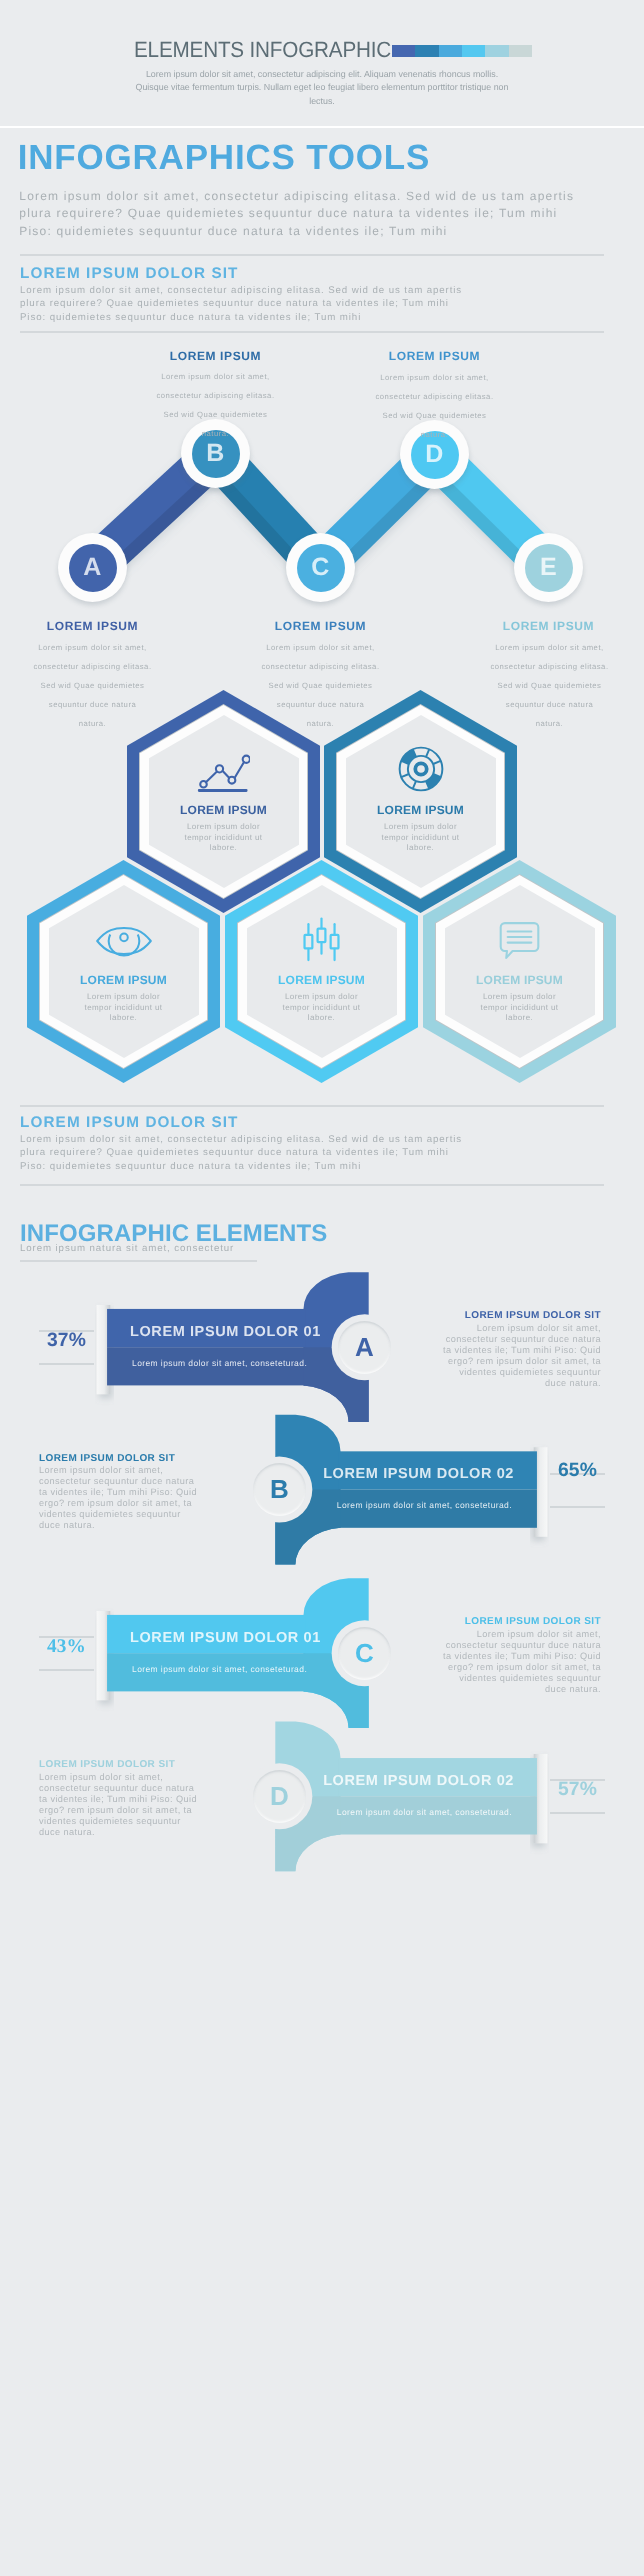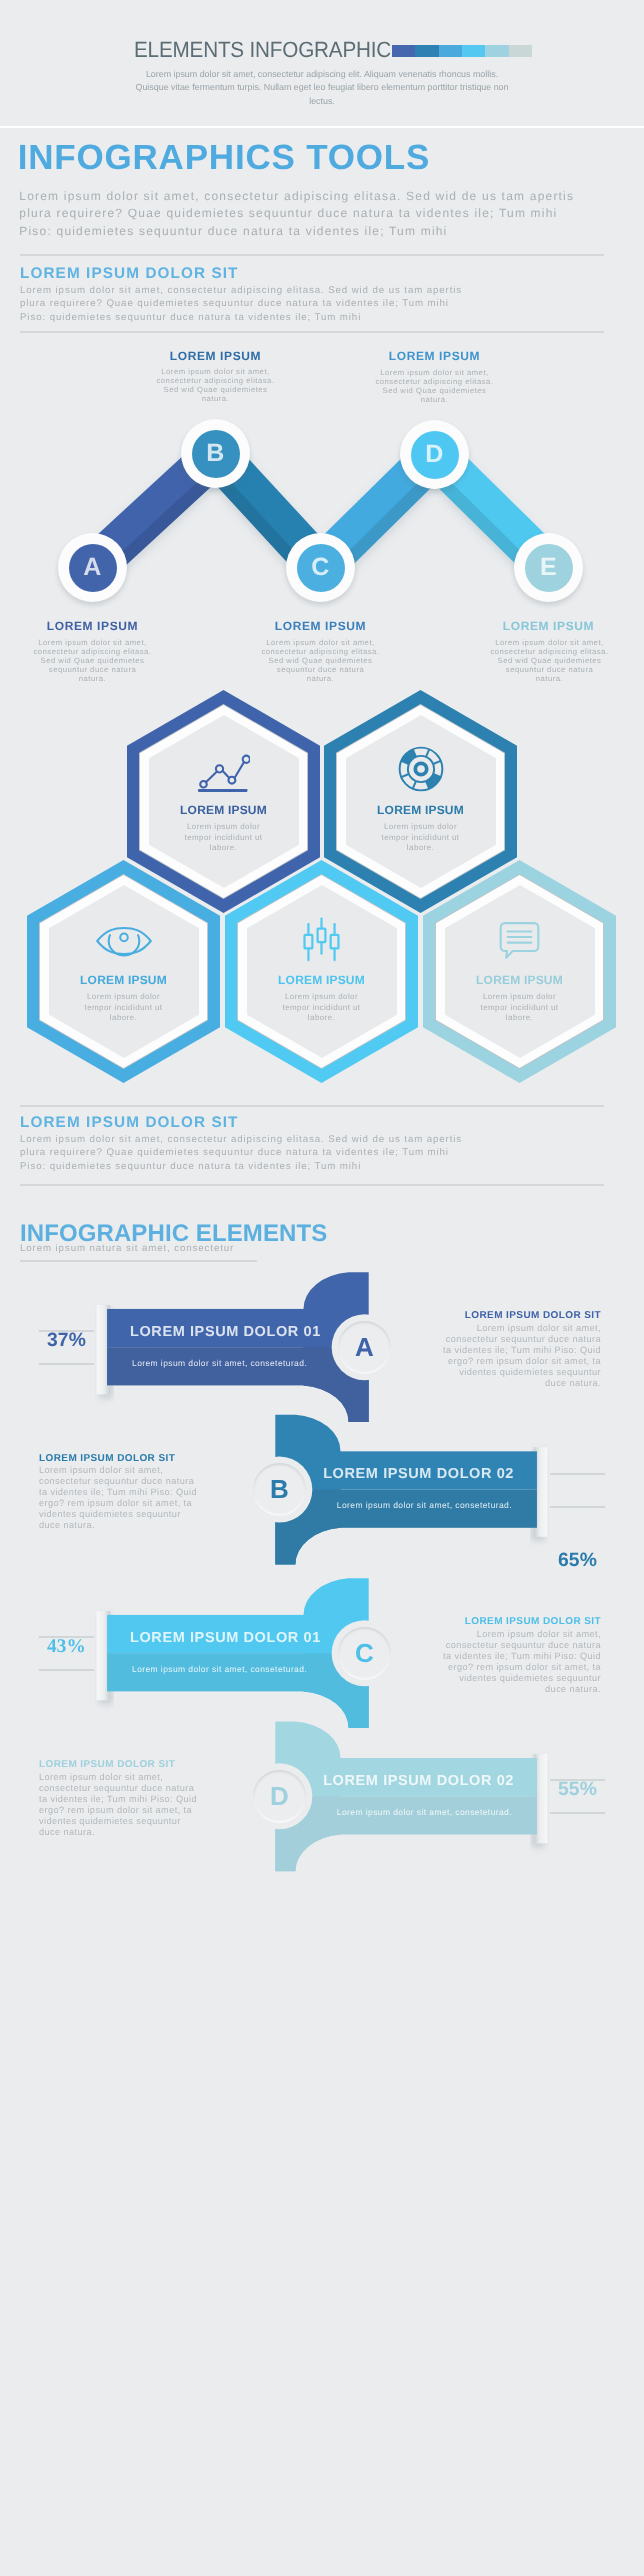--- a/index.html
+++ b/index.html
@@ -39,21 +39,21 @@
   .hr { position:absolute; left:20px; width:584px; height:1.6px; background:#d4d8db; }
 
   
   .zz-node { position:absolute; width:69px; height:69px; border-radius:50%; background:#fcfcfc;
              box-shadow:0 3.2px 5.6px rgba(90,110,125,0.22); display:flex; align-items:center; justify-content:center; }
   .zz-node i { display:block; width:48px; height:48px; border-radius:50%; position:relative; }
   .zz-node span { position:absolute; left:0; top:0; width:69px; height:69px; display:flex;
                   align-items:center; justify-content:center; font-size:25px; font-weight:bold;
                   color:rgba(255,255,255,0.78); letter-spacing:0.4px; }
   .zz-cap { position:absolute; text-align:center; font-size:12px; font-weight:bold; letter-spacing:0.6px; }
-  .zz-txt { position:absolute; text-align:center; font-size:7.7px; line-height:9px; color:#aab1b5; letter-spacing:0.5px; }
+  .zz-txt { position:absolute; text-align:center; font-size:7.7px; line-height:19px; color:#aab1b5; letter-spacing:0.5px; }
 
   
   .hexwrap { position:absolute; }
   .hex { position:absolute; left:0; top:0; width:100%; height:100%;
          clip-path:polygon(50% 0%, 100% 25%, 100% 75%, 50% 100%, 0% 75%, 0% 25%); }
   .hex-shadow { background:#bfc5c8; }
   .hex-white  { background:#fdfdfd; }
   .hex-fill   { background:#e8eaec; }
   .hex-body { position:absolute; text-align:center; }
   .hex-cap { font-size:12px; font-weight:bold; letter-spacing:0.6px; }
@@ -170,21 +170,21 @@
             <path d="M377 1850.4 L377 1897.9 A 62 45.5 0 0 1 433 1943.4 L458 1943.4 L458 1850.4 Z" fill="#2f7ba6"></path>
             <circle cx="453" cy="1850.4" r="41" fill="#eaecee"></circle>
           </g>
         </svg>
         <div class="fn-circle" style="left: 253px; top: 1463px; width: 53px; height: 53px;">
           <span style="color: rgb(43, 124, 172); text-rendering: geometricprecision;">B</span>
         </div>
         <div class="fn-title" style="right: 130px; top: 1466px;">LOREM IPSUM DOLOR 02</div>
         <div class="fn-sub" style="right: 132px; top: 1500px;">Lorem ipsum dolor sit amet, conseteturad.</div>
         <div class="fn-pline" style="right: 39px; top: 1473px; width: 55px;"></div>
-        <div class="fn-pct" style="right: 39px; top: 1550px; width: 55px; color: rgb(43, 124, 172);">65%</div>
+        <div class="fn-pct" style="right: 39px; top: 1460px; width: 55px; color: rgb(43, 124, 172);">65%</div>
         <div class="fn-pline" style="right: 39px; top: 1506px; width: 55px;"></div>
         <div class="fn-side-title" style="left: 39px; top: 1453px; color: rgb(43, 124, 172);">LOREM IPSUM DOLOR SIT</div>
         <div class="fn-side-text" style="left: 39px; text-align: left; top: 1465px; width: 161px;">Lorem ipsum dolor sit amet, consectetur sequuntur duce natura ta videntes ile; Tum mihi Piso: Quid ergo? rem ipsum dolor sit amet, ta videntes quidemietes sequuntur duce natura.</div>
       </div>
       <div class="abs" style="left: 0px; top: 0px; width: 644px; height: 2576px;">
         <svg width="644" height="2576" viewBox="0 0 800 3200" style="position: absolute; left: 0px; top: 0px;">
           <defs>
             <clipPath id="fnclip2">
               <rect x="0" y="1950.6" width="800" height="206"></rect>
             </clipPath>
@@ -240,21 +240,21 @@
             <path d="M377 2231.4 L377 2278.9 A 62 45.5 0 0 1 433 2324.4 L458 2324.4 L458 2231.4 Z" fill="#a2cfd9"></path>
             <circle cx="453" cy="2231.4" r="41" fill="#eaecee"></circle>
           </g>
         </svg>
         <div class="fn-circle" style="left: 253px; top: 1770px; width: 53px; height: 53px;">
           <span style="color: rgb(158, 209, 221); text-rendering: geometricprecision;">D</span>
         </div>
         <div class="fn-title" style="right: 130px; top: 1773px;">LOREM IPSUM DOLOR 02</div>
         <div class="fn-sub" style="right: 132px; top: 1807px;">Lorem ipsum dolor sit amet, conseteturad.</div>
         <div class="fn-pline" style="right: 39px; top: 1779px; width: 55px;"></div>
-        <div class="fn-pct" style="right: 39px; top: 1779px; width: 55px; color: rgb(158, 209, 221);">55%</div>
+        <div class="fn-pct" style="right: 39px; top: 1779px; width: 55px; color: rgb(158, 209, 221);">57%</div>
         <div class="fn-pline" style="right: 39px; top: 1812px; width: 55px;"></div>
         <div class="fn-side-title" style="left: 39px; top: 1759px; color: rgb(158, 209, 221);">LOREM IPSUM DOLOR SIT</div>
         <div class="fn-side-text" style="left: 39px; text-align: left; top: 1772px; width: 161px;">Lorem ipsum dolor sit amet, consectetur sequuntur duce natura ta videntes ile; Tum mihi Piso: Quid ergo? rem ipsum dolor sit amet, ta videntes quidemietes sequuntur duce natura.</div>
       </div>
     </div>
 
   <div id="hexgrid" class="abs" style="left:0; top:0; width:644px; height:2576px;">
       <div class="hexwrap" style="left: 127px; top: 690px; width: 193px; height: 223px;">
         <div class="hex" style="background: rgb(63, 100, 171);"></div>
         <div class="hex hex-shadow" style="left: 12px; top: 14px; width: 169px; height: 195px;"></div>

